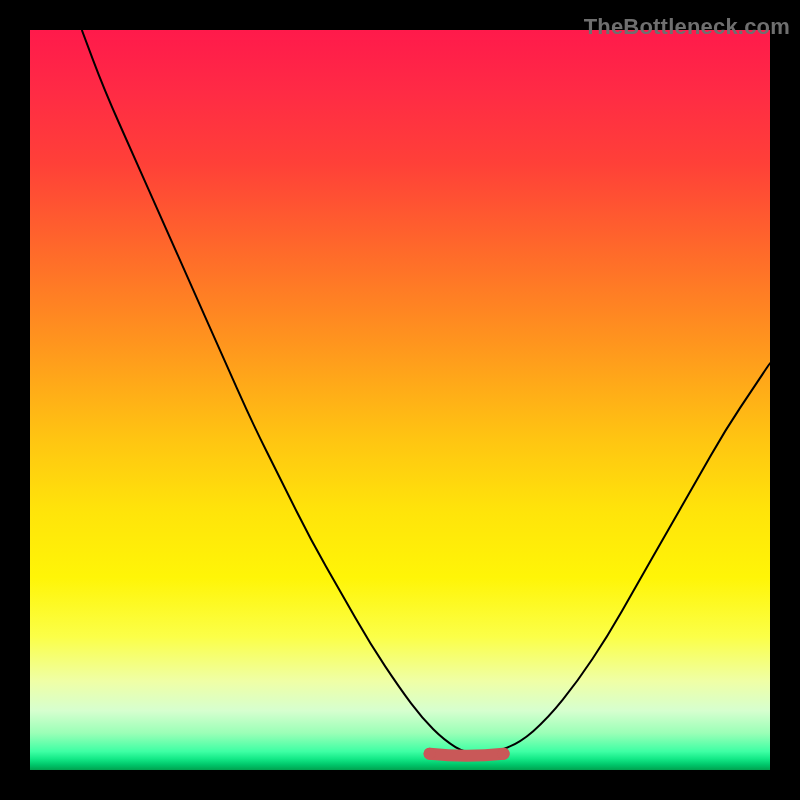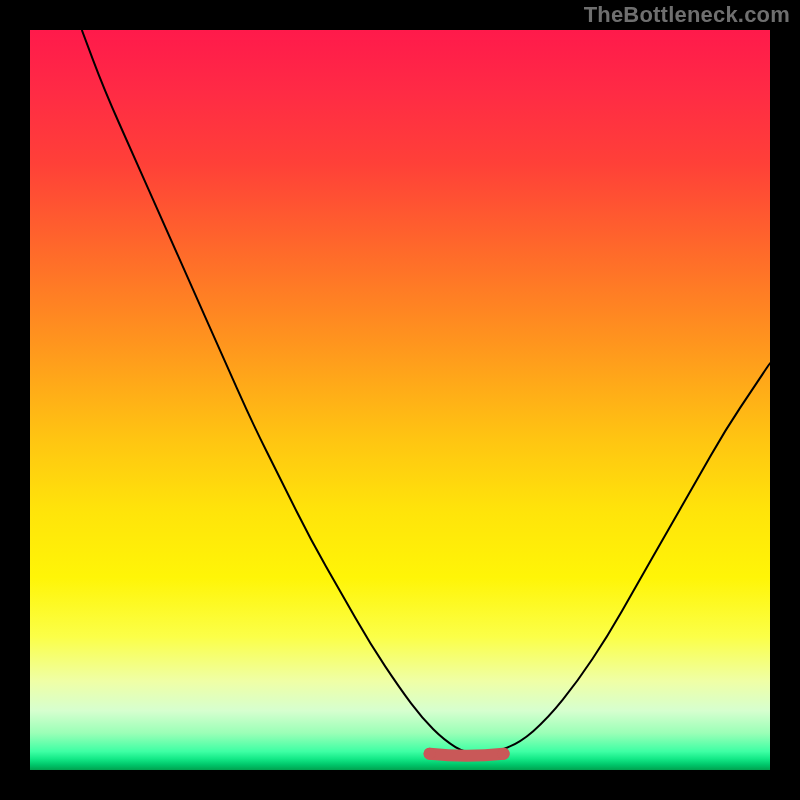--- a/index.html
+++ b/index.html
@@ -5,21 +5,21 @@
   * { margin: 0; padding: 0; box-sizing: border-box; }
   html, body { width: 800px; height: 800px; overflow: hidden; background: #000; }
   .frame {
     position: relative;
     width: 800px;
     height: 800px;
     background: #000;
   }
   .watermark {
     position: absolute;
-    top: 4px;
+    top: 16px;
     right: 10px;
     font: 600 22px/1 Arial, Helvetica, sans-serif;
     color: #6f6f6f;
     letter-spacing: 0.2px;
     z-index: 5;
   }
   
   .gradient {
     position: absolute;
     left: 30px;

